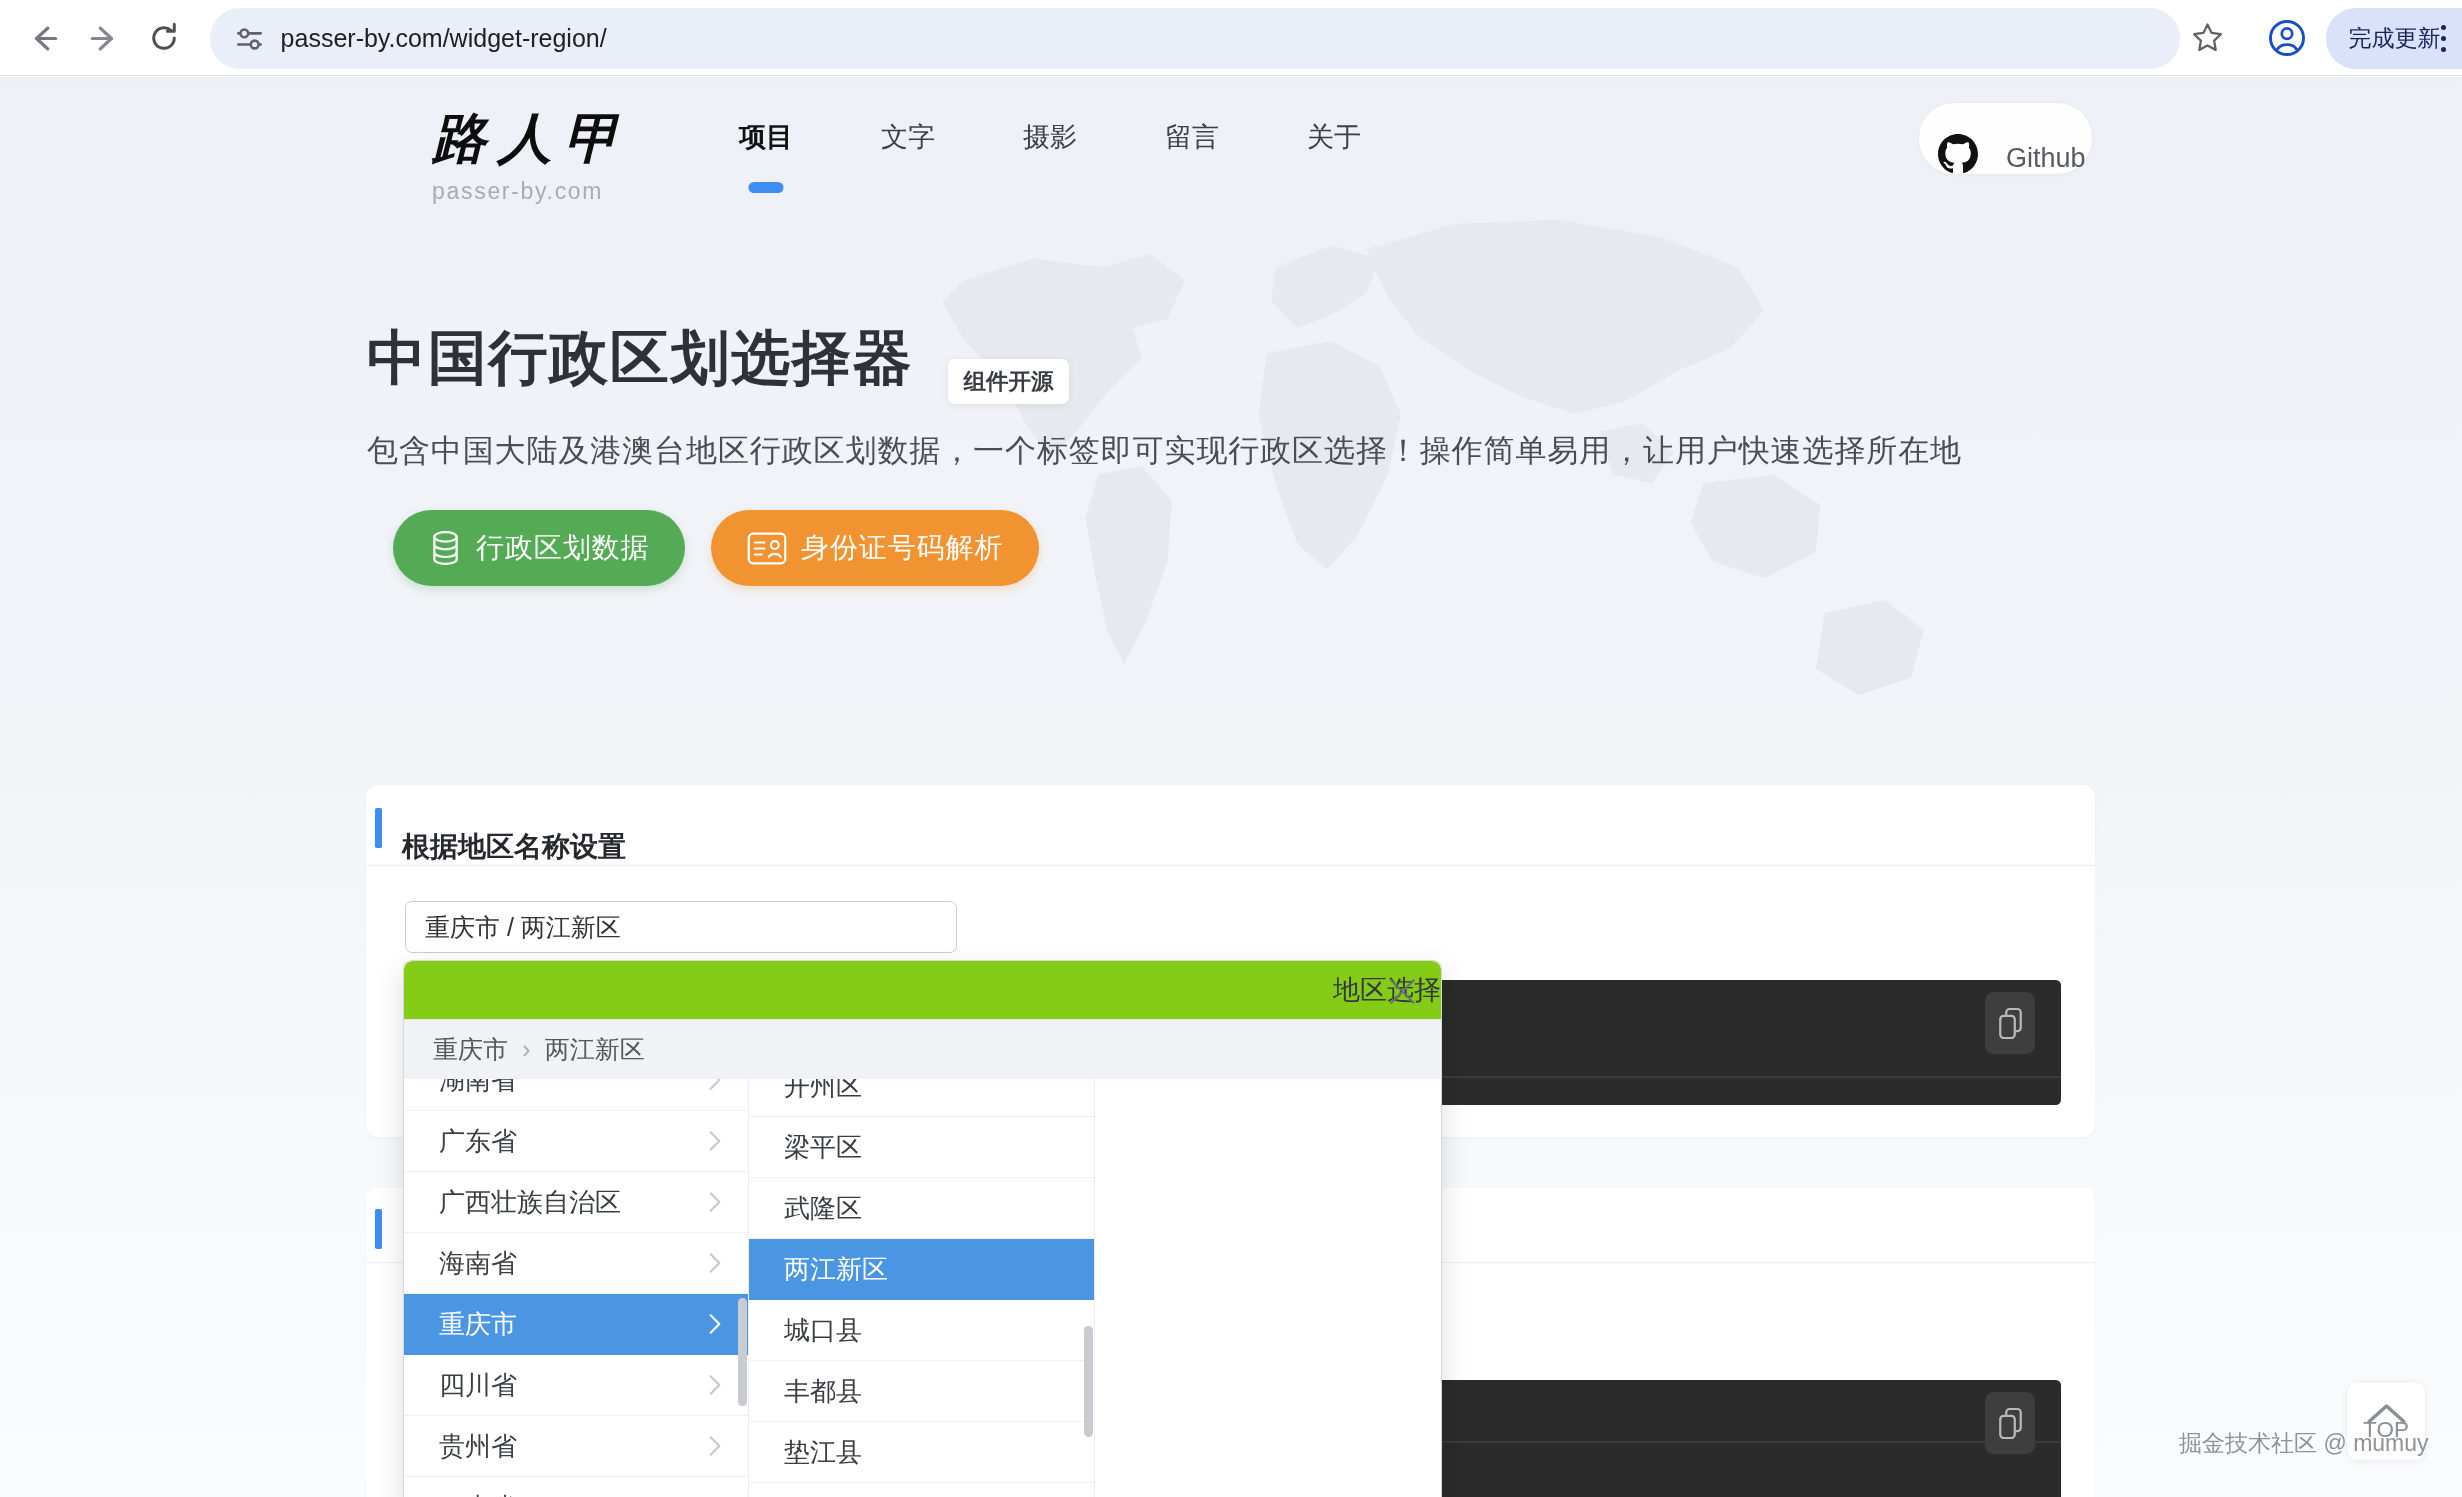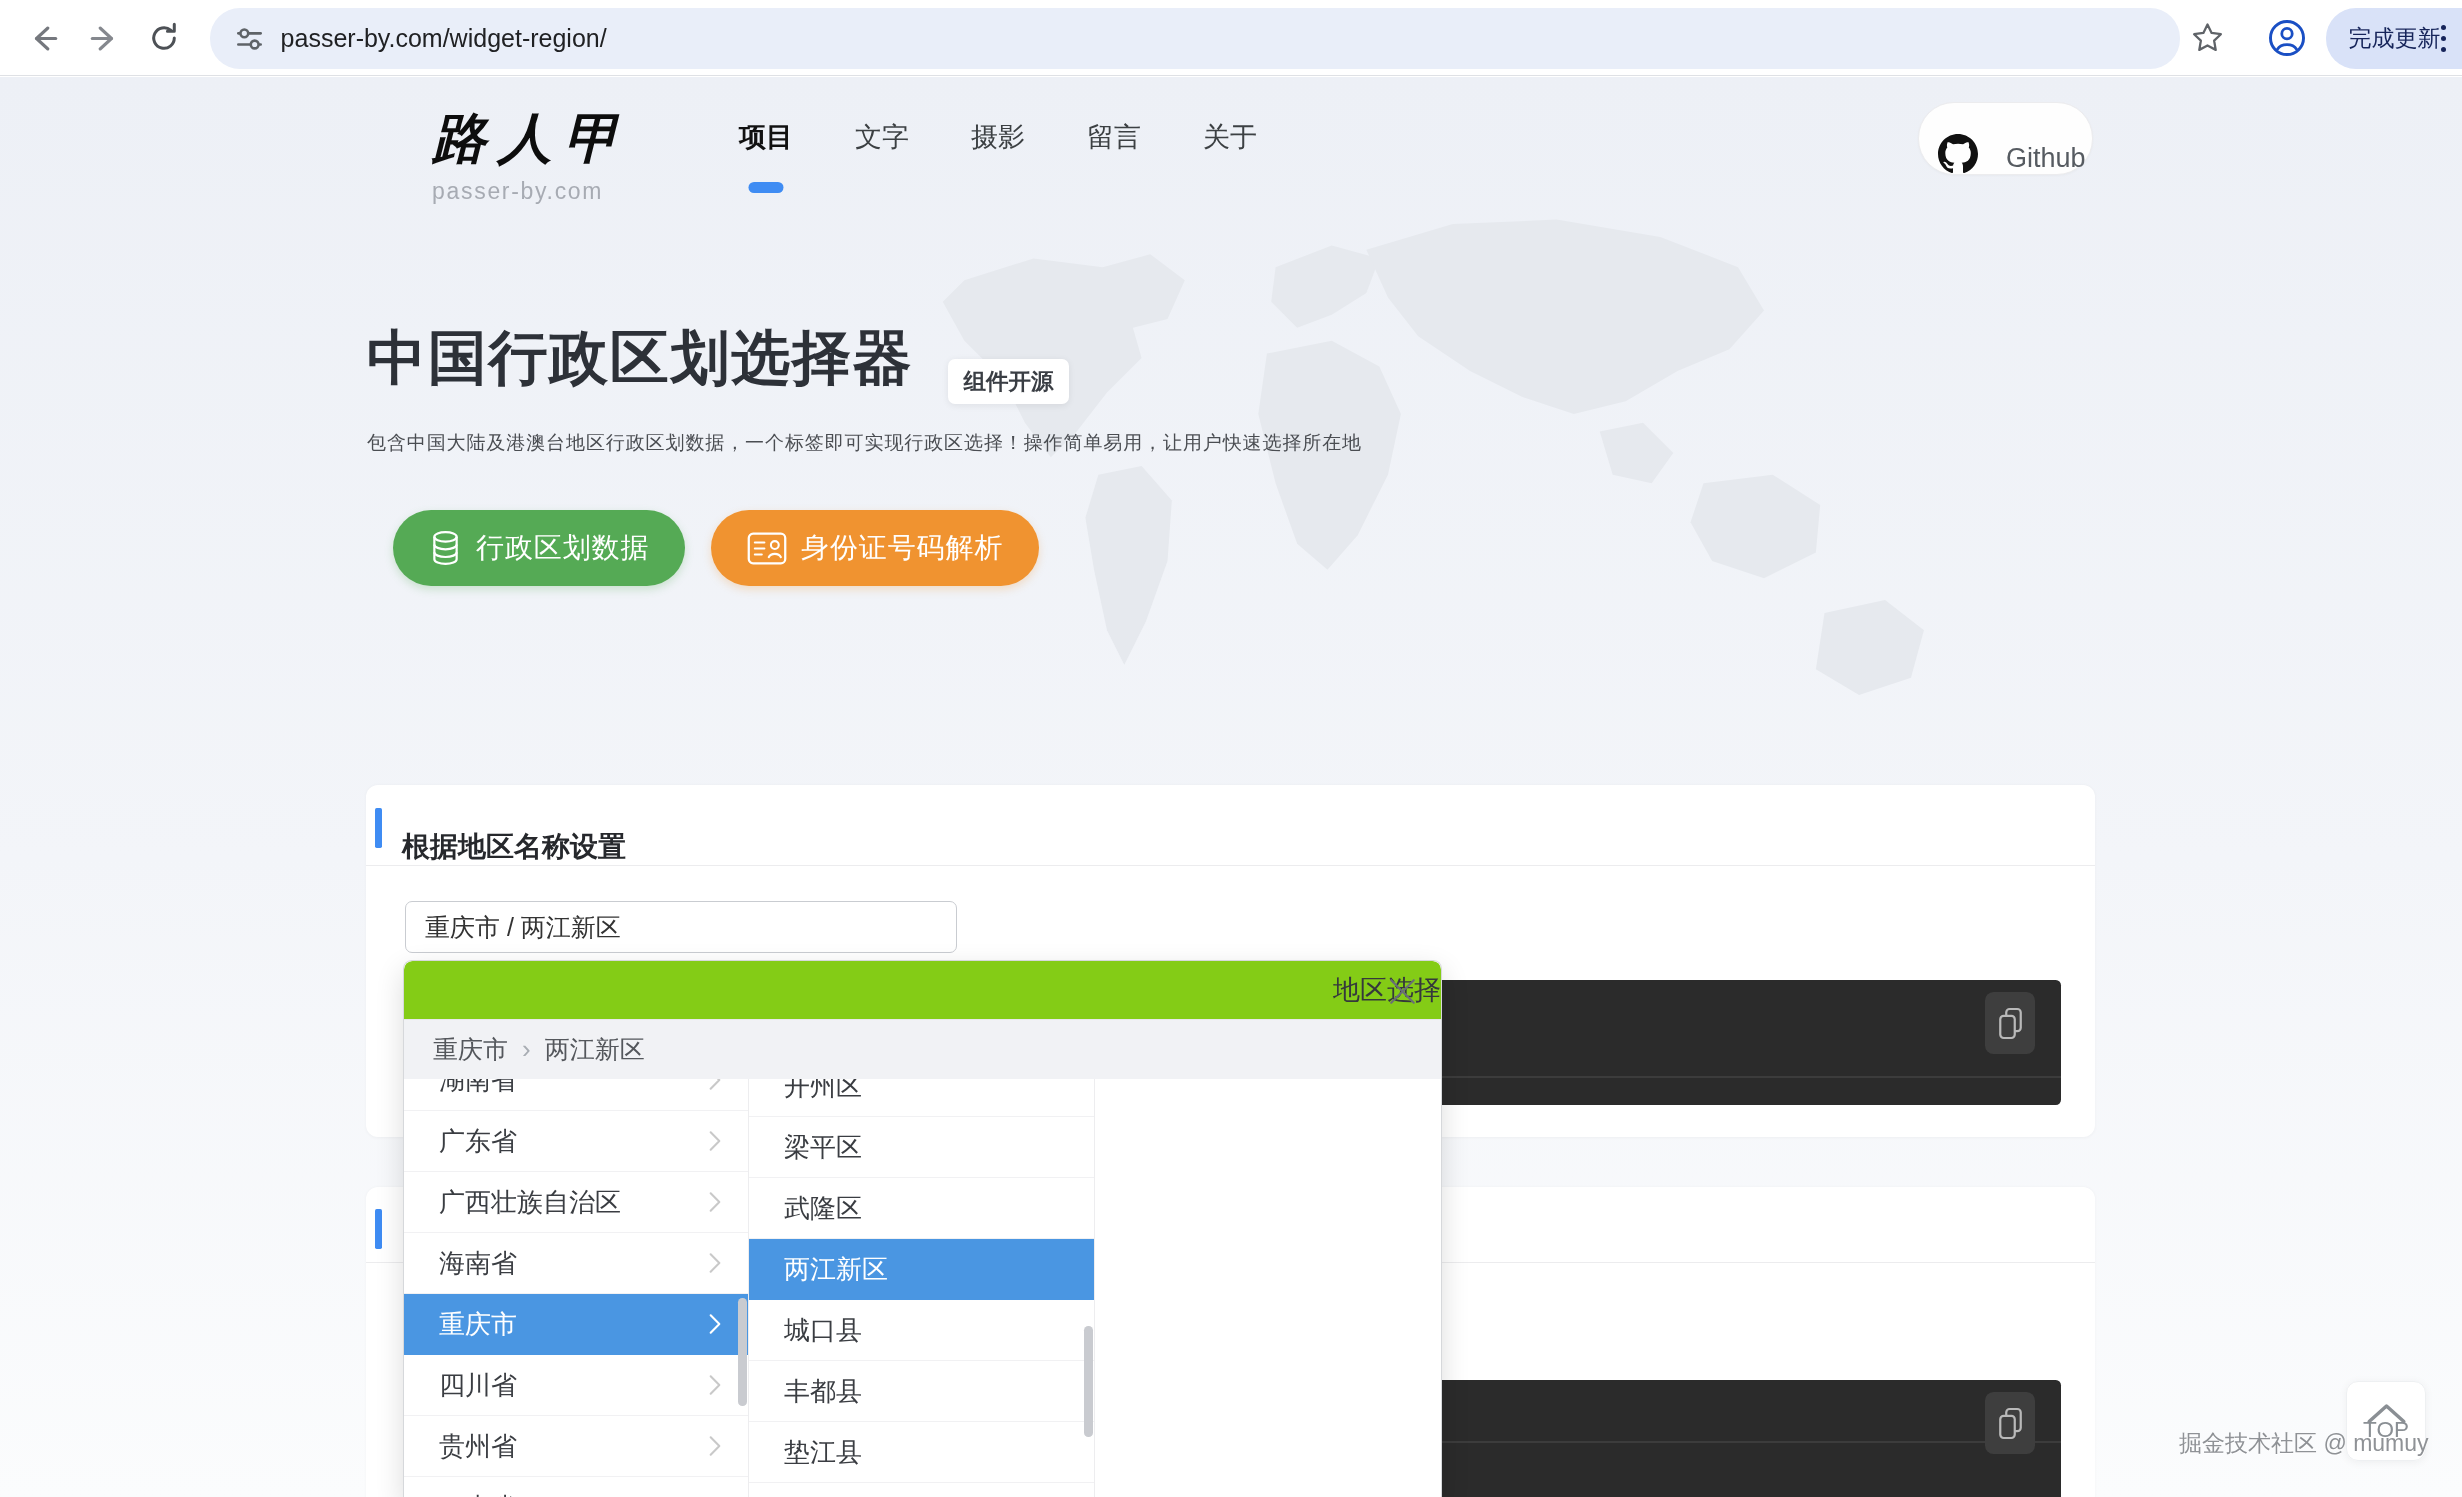--- a/index.html
+++ b/index.html
@@ -18,31 +18,31 @@
   .dots i{width:5.2px;height:5.2px;border-radius:50%;background:#16245a;display:block;}
 
   
   .page{position:absolute;left:0;top:77px;width:2462px;height:1421px;background:linear-gradient(180deg,#edf0f6 0%,#f3f5f9 55%,#fbfcfd 100%);overflow:hidden;}
   .worldmap{position:absolute;left:882px;top:121px;z-index:0;opacity:1;}
 
   .logo{position:absolute;left:432px;top:26px;z-index:2;cursor:pointer;}
   .logo-title{font-family:"DejaVu Serif","Liberation Serif",serif;font-weight:bold;font-style:italic;font-size:54px;color:#0d0d0d;letter-spacing:12px;white-space:nowrap;}
   .logo-domain{font-size:23px;color:#a7abb3;letter-spacing:1.7px;margin-top:1.7px;}
 
-  .nav{position:absolute;left:739px;top:42px;display:flex;gap:62px;z-index:2;}
+  .nav{position:absolute;left:739px;top:42px;display:flex;gap:88px;z-index:2;}
   .nav-item{position:relative;font-size:27px;color:#3c4043;cursor:pointer;padding-bottom:22.5px;}
   .nav-item.active{font-weight:bold;color:#111;}
   .nav-item.active .nav-underline{position:absolute;left:50%;transform:translateX(-50%);bottom:-15.6px;width:35px;height:11.2px;border-radius:6px;background:#3f8cf3;}
 
   .github-pill{position:absolute;left:1918px;top:25px;width:175px;height:73px;border-radius:36px;background:#fefefe;border:0.9px solid #ececee;display:flex;align-items:flex-end;gap:28px;padding-left:19px;cursor:pointer;z-index:2;box-shadow:0 0.9px 2.6px rgba(0,0,0,.03);}
   .github-label{font-size:27px;color:#565b61;}
 
   .hero-title{position:absolute;left:367px;top:242px;font-size:59px;font-weight:800;color:#2d3138;letter-spacing:1.7px;z-index:2;}
   .hero-badge{position:absolute;left:948px;top:282px;background:#fff;border-radius:7px;padding:7px 15.6px;font-size:22.5px;font-weight:bold;color:#3a3e44;z-index:2;box-shadow:0 1.7px 7px rgba(0,0,0,.07);}
-  .hero-subtitle{position:absolute;left:367px;top:353px;font-size:19px;color:#4a4d52;z-index:2;letter-spacing:0.9px;}
+  .hero-subtitle{position:absolute;left:367px;top:353px;font-size:31px;color:#4a4d52;z-index:2;letter-spacing:0.9px;}
 
   .hero-btn{position:absolute;top:433px;height:76px;border-radius:38px;display:flex;align-items:center;gap:14px;padding:0 36px;cursor:pointer;z-index:2;border:none;}
   .hero-btn .lbl{font-size:28px;color:#fff;letter-spacing:0.9px;}
   .btn-green{left:393px;background:#55aa55;box-shadow:0 3.5px 8.6px rgba(85,170,85,.25);}
   .btn-orange{left:711px;background:#f09330;box-shadow:0 3.5px 8.6px rgba(240,147,48,.25);}
 
   
   .card{position:absolute;left:366px;width:1729px;background:#fff;border-radius:12px;box-shadow:0 0.9px 3.5px rgba(0,0,0,.04);z-index:3;}
   .card1{top:708px;height:352px;}
   .card2{top:1110px;height:310px;border-radius:12px 12px 0 0;}

